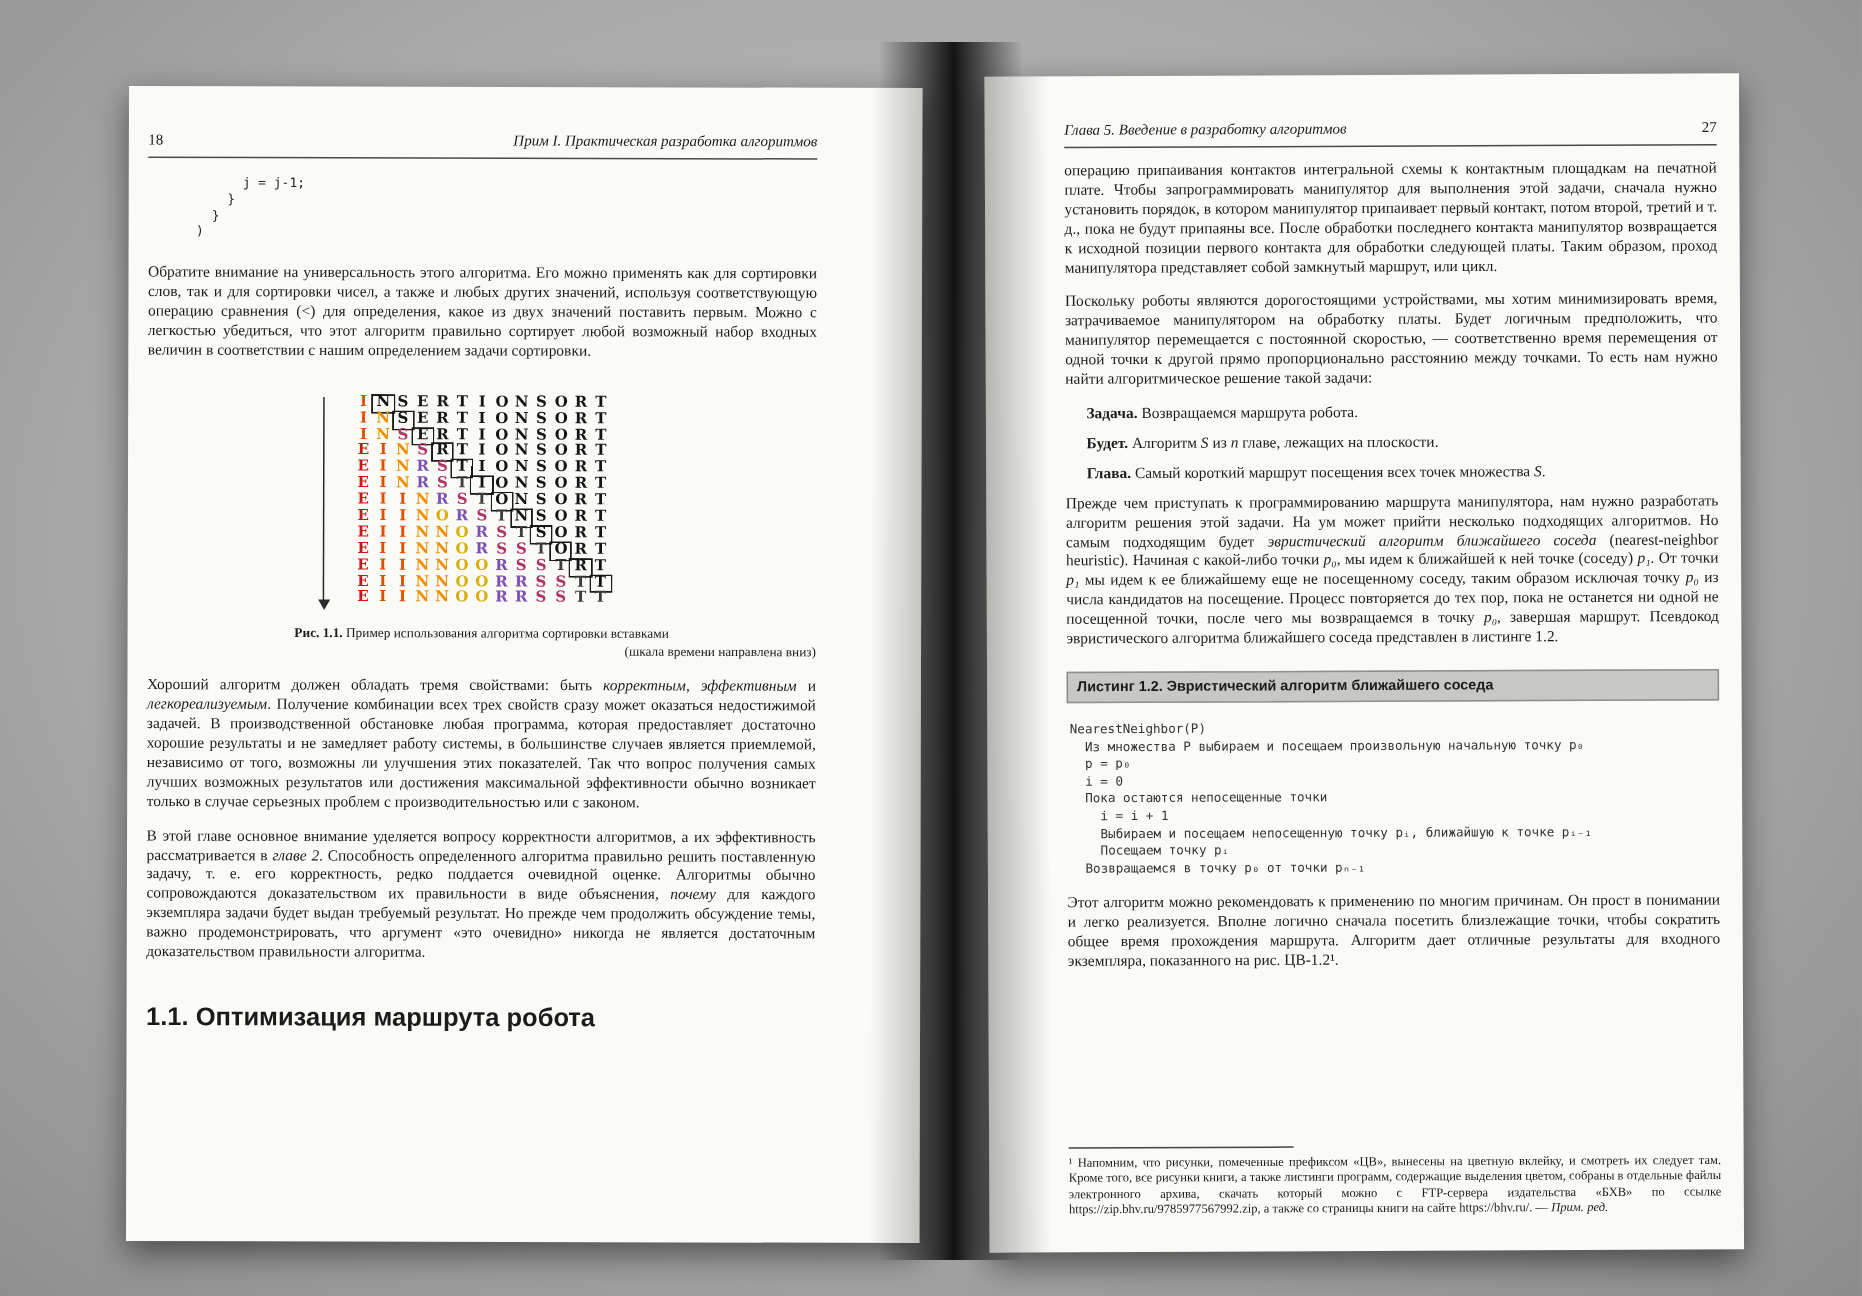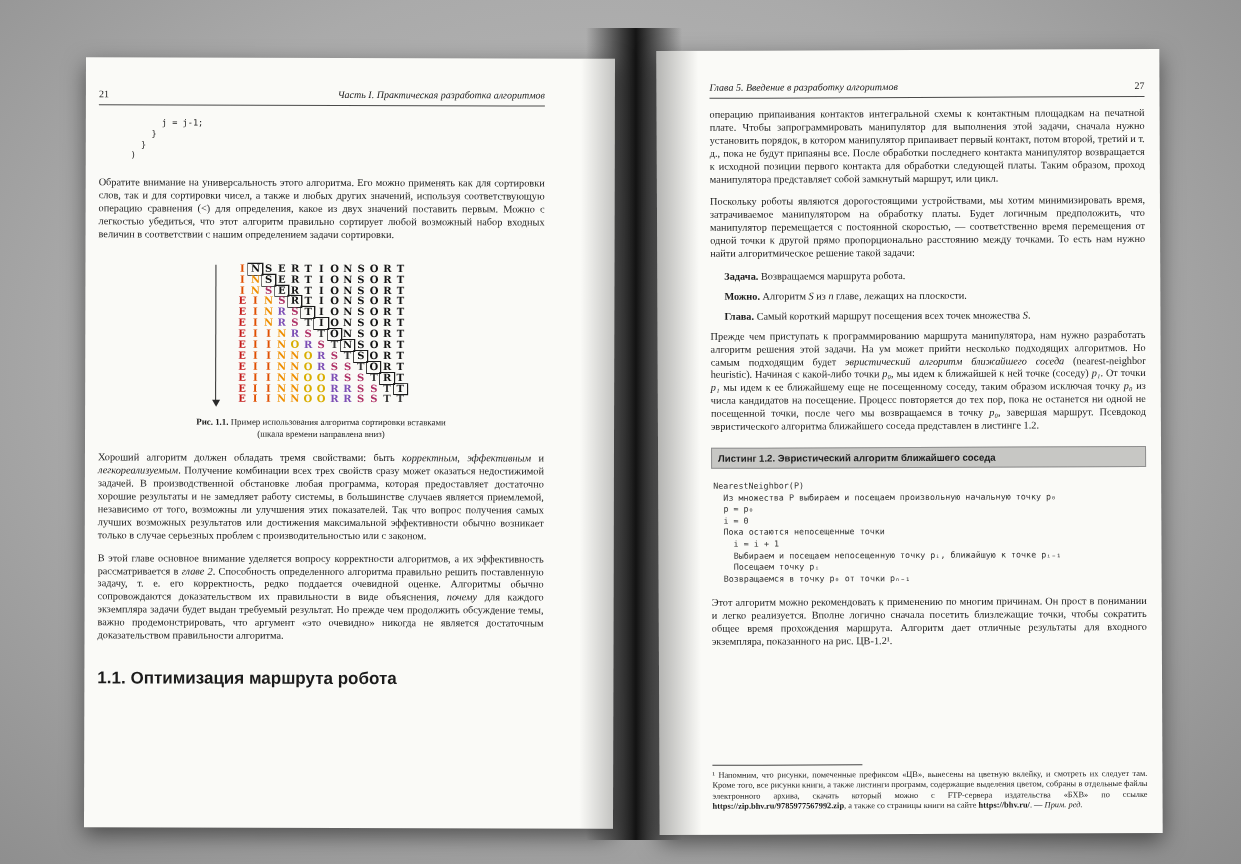--- a/index.html
+++ b/index.html
@@ -20,21 +20,21 @@
     background:linear-gradient(to right, rgba(0,0,0,0), rgba(0,0,0,.22)); pointer-events:none; }
   .page-right::after { content:""; position:absolute; left:0; top:0; width:42px; height:100%;
     background:linear-gradient(to left, rgba(0,0,0,0), rgba(0,0,0,.28)); pointer-events:none; }
 
   .pg-header { display:flex; align-items:baseline; justify-content:space-between;
     font-size:10px; line-height:13px; border-bottom:1px solid #4a4a4a; padding-bottom:4px; margin-bottom:10px; }
   .run-title { font-style:italic; }
 
   .para { font-size:10.3px; line-height:12.9px; text-align:justify; margin-bottom:10px; }
   .seg-i { font-style:italic; }
-  .seg-b { font-weight:bold; }
+  .seg-b { font-weight:normal; }
 
   .code { font-family:"DejaVu Sans Mono", monospace; white-space:pre; color:#222; }
   .code-top { font-size:8.6px; line-height:10.8px; margin:2px 0 16px 32px; }
   .code-listing { font-size:8.4px; line-height:11.6px; color:#333; margin:2px 0 12px 2px; }
 
   .sec-heading { font-family:"Liberation Sans", sans-serif; font-weight:bold; font-size:17px; margin:16px 0 12px; }
 
   .listing-bar { background:#c7c7c4; border:1px solid #8f8f8f;
     font-family:"Liberation Sans", sans-serif; font-weight:bold; font-size:9.6px;
     padding:4px 6px; margin:4px 0 10px; }
@@ -46,35 +46,35 @@
   .figure { margin:0 auto; position:relative; width:max-content; }
   .fig-row { display:flex; height:10.9px; }
   .fig-cell { width:13.2px; text-align:center; font-family:"DejaVu Serif", serif;
     font-weight:bold; font-size:10px; line-height:10.9px; }
   .fig-cell.boxed { box-shadow:0 0 0 1px #1a1a1a; }
   .fig-axis { position:absolute; left:-20px; top:1px; width:1px; height:calc(100% - 5px); background:#2a2a2a; }
   .fig-axis::after { content:""; position:absolute; left:-3.5px; bottom:-6px;
     border-left:4px solid transparent; border-right:4px solid transparent; border-top:7px solid #2a2a2a; }
   .fig-caption  { text-align:center; font-size:8.9px; line-height:11.5px; margin-top:12px; }
   .fig-caption .cap-label { font-weight:bold;text-align:right; }
-  .fig-caption2 { text-align:center; font-size:8.9px; line-height:11.5px; }
+  .fig-caption2 { text-align:right; font-size:8.9px; line-height:11.5px; }
 
   .footnote { margin-top:auto; font-size:8.4px; line-height:10.6px; text-align:justify; }
   .footnote-rule { width:150px; border-top:1px solid #444; margin-bottom:5px; }
 </style>
 </head>
 <body>
 
 <div class="scene">
   <div class="spine-shadow"></div>
 
   <div class="page page-left">
     <div class="pg-header">
-      <span>21</span>
-      <span class="run-title">Часть I. Практическая разработка алгоритмов</span>
+      <span>18</span>
+      <span class="run-title">Прим I. Практическая разработка алгоритмов</span>
     </div>
 
     <pre class="code code-top">      j = j-1;
     }
   }
 )</pre>
 
     <div class="para">Обратите внимание на универсальность этого алгоритма. Его можно применять как для сортировки слов, так и для сортировки чисел, а также и любых других значений, используя соответствующую операцию сравнения (&lt;) для определения, какое из двух значений поставить первым. Можно с легкостью убедиться, что этот алгоритм правильно сортирует любой возможный набор входных величин в соответствии с нашим определением задачи сортировки.</div>
 
     <div class="fig-block">
@@ -297,21 +297,21 @@
       <span>27</span>
     </div>
 
     <div class="para">операцию припаивания контактов интегральной схемы к контактным площадкам на печатной плате. Чтобы запрограммировать манипулятор для выполнения этой задачи, сначала нужно установить порядок, в котором манипулятор припаивает первый контакт, потом второй, третий и т. д., пока не будут припаяны все. После обработки последнего контакта манипулятор возвращается к исходной позиции первого контакта для обработки следующей платы. Таким образом, проход манипулятора представляет собой замкнутый маршрут, или цикл.</div>
     <div class="para">Поскольку роботы являются дорогостоящими устройствами, мы хотим минимизировать время, затрачиваемое манипулятором на обработку платы. Будет логичным предположить, что манипулятор перемещается с постоянной скоростью, — соответственно время перемещения от одной точки к другой прямо пропорционально расстоянию между точками. То есть нам нужно найти алгоритмическое решение такой задачи:</div>
 
     <div class="def-line">
       <span class="def-term">Задача.</span><span><span> Возвращаемся маршрута робота.</span></span>
     </div>
     <div class="def-line">
-      <span class="def-term">Можно.</span><span><span> Алгоритм </span><span class="seg-i">S</span><span> из </span><span class="seg-i">n</span><span> главе, лежащих на плоскости.</span></span>
+      <span class="def-term">Будет.</span><span><span> Алгоритм </span><span class="seg-i">S</span><span> из </span><span class="seg-i">n</span><span> главе, лежащих на плоскости.</span></span>
     </div>
     <div class="def-line">
       <span class="def-term">Глава.</span><span><span> Самый короткий маршрут посещения всех точек множества </span><span class="seg-i">S</span><span>.</span></span>
     </div>
 
     <div class="para"><span>Прежде чем приступать к программированию маршрута манипулятора, нам нужно разработать алгоритм решения этой задачи. На ум может прийти несколько подходящих алгоритмов. Но самым подходящим будет </span><span class="seg-i">эвристический алгоритм ближайшего соседа</span><span> (nearest-neighbor heuristic). Начиная с какой-либо точки </span><span class="seg-i">p₀</span><span>, мы идем к ближайшей к ней точке (соседу) </span><span class="seg-i">p₁</span><span>. От точки </span><span class="seg-i">p₁</span><span> мы идем к ее ближайшему еще не посещенному соседу, таким образом исключая точку </span><span class="seg-i">p₀</span><span> из числа кандидатов на посещение. Процесс повторяется до тех пор, пока не останется ни одной не посещенной точки, после чего мы возвращаемся в точку </span><span class="seg-i">p₀</span><span>, завершая маршрут. Псевдокод эвристического алгоритма ближайшего соседа представлен в листинге 1.2.</span></div>
 
     <div class="listing-bar">Листинг 1.2. Эвристический алгоритм ближайшего соседа</div>
 
     <pre class="code code-listing">NearestNeighbor(P)

